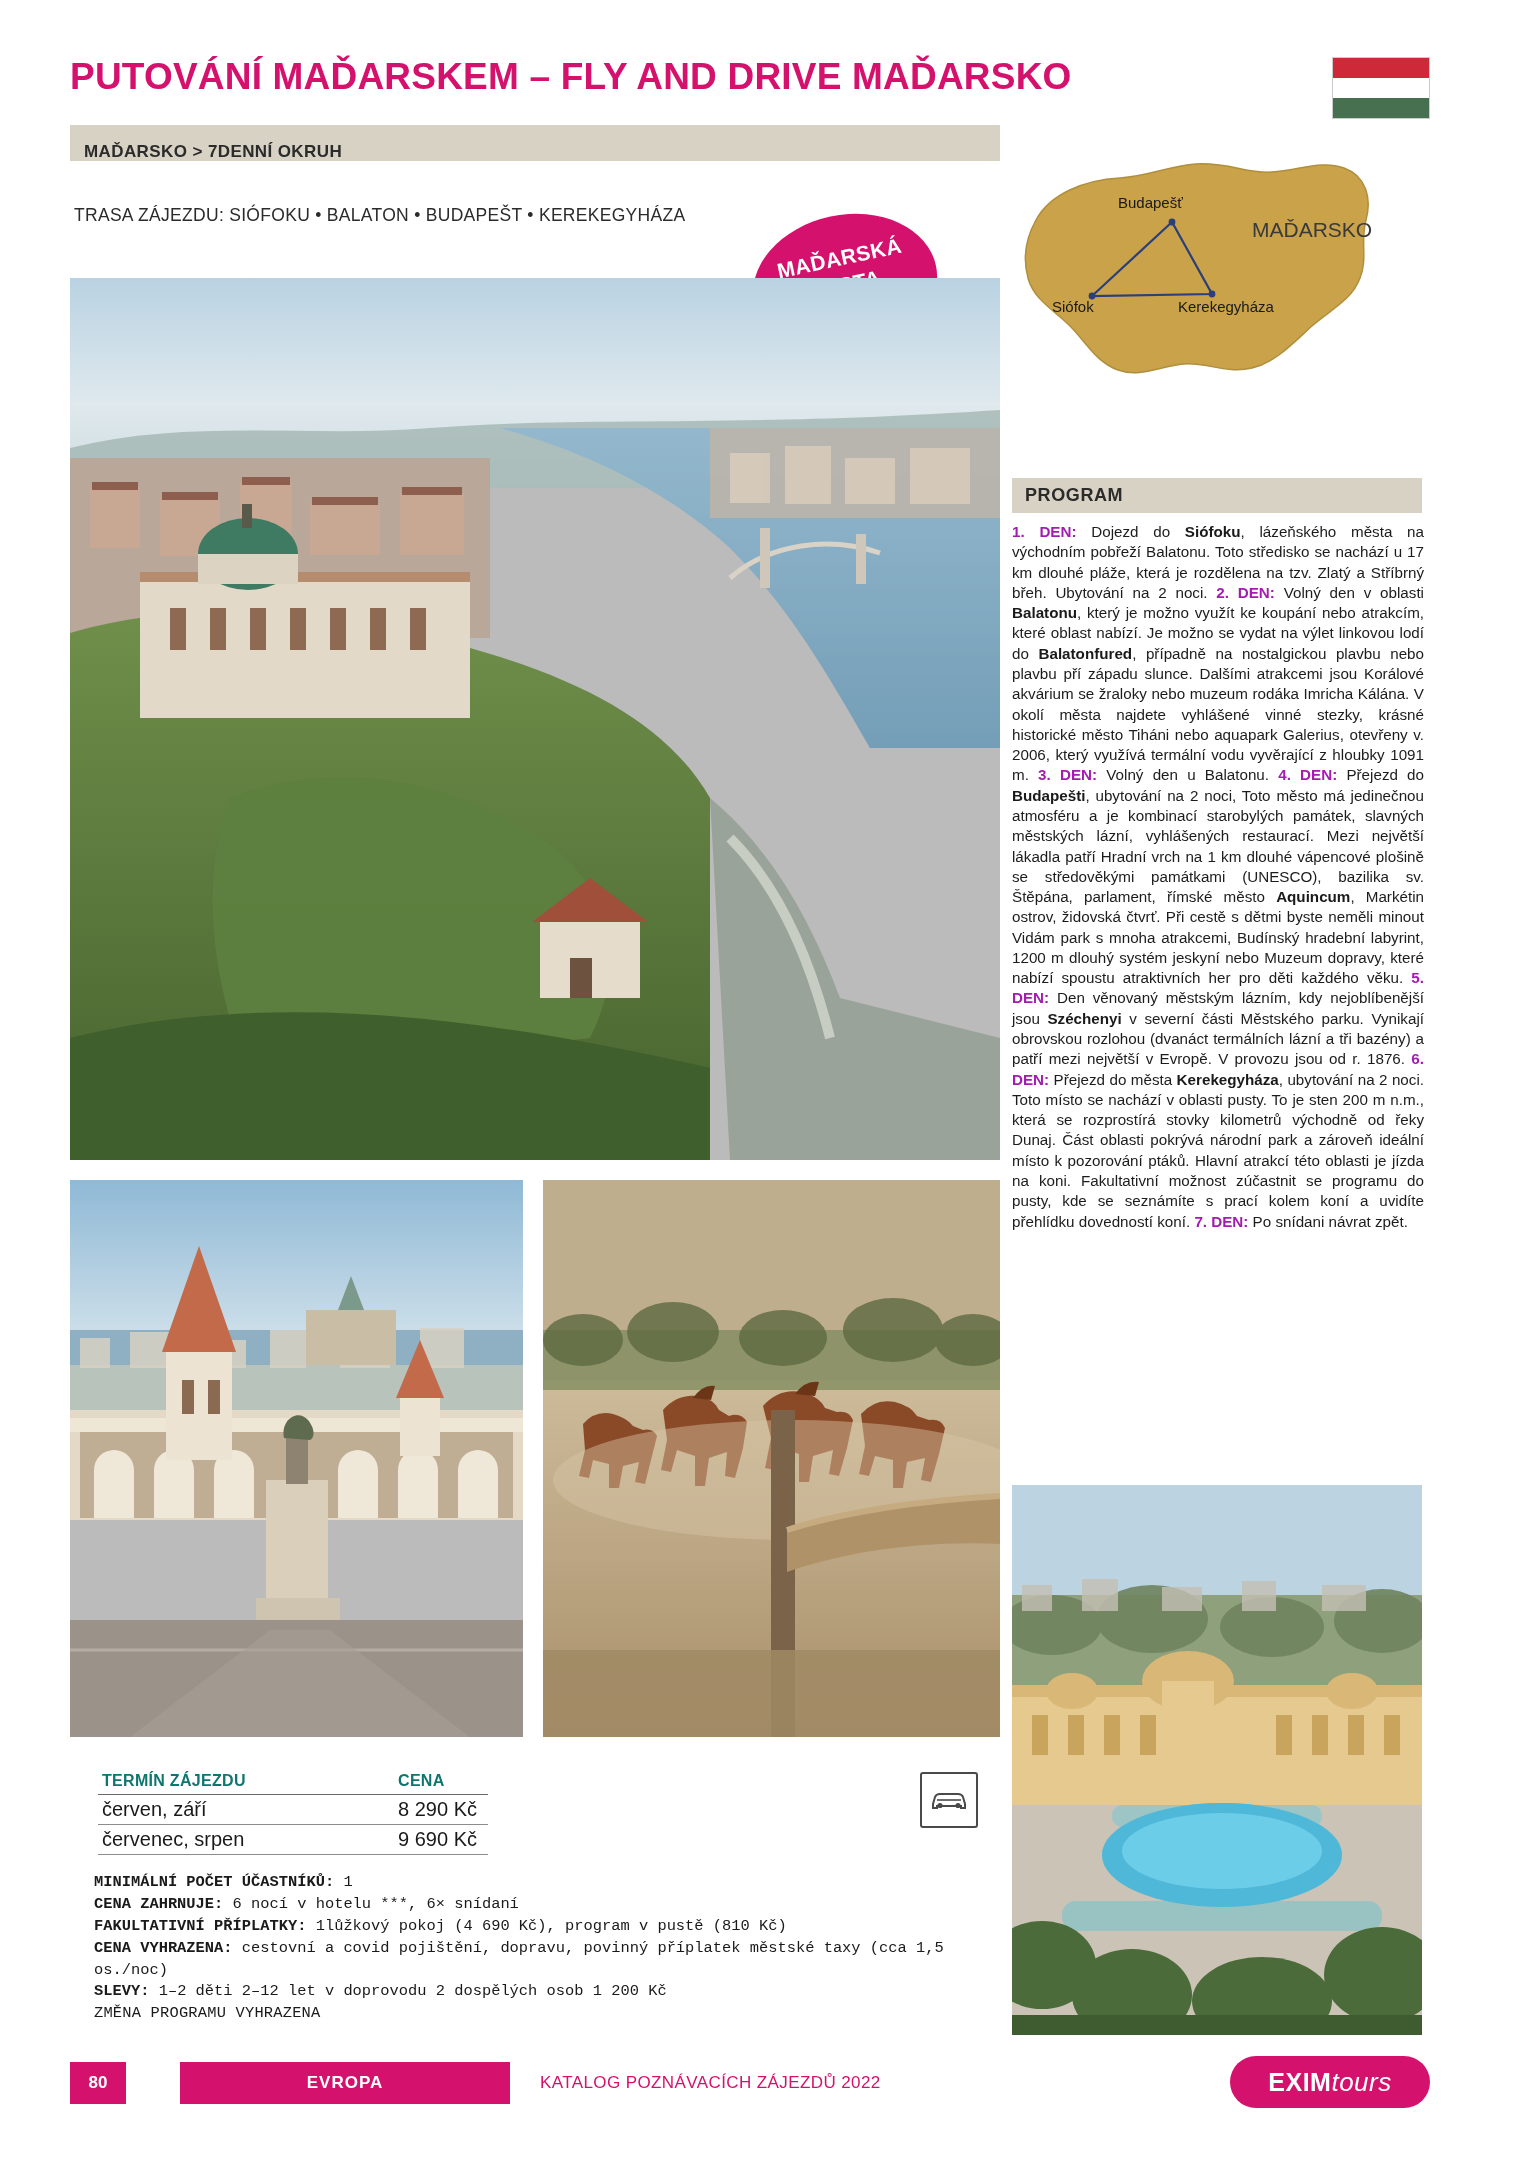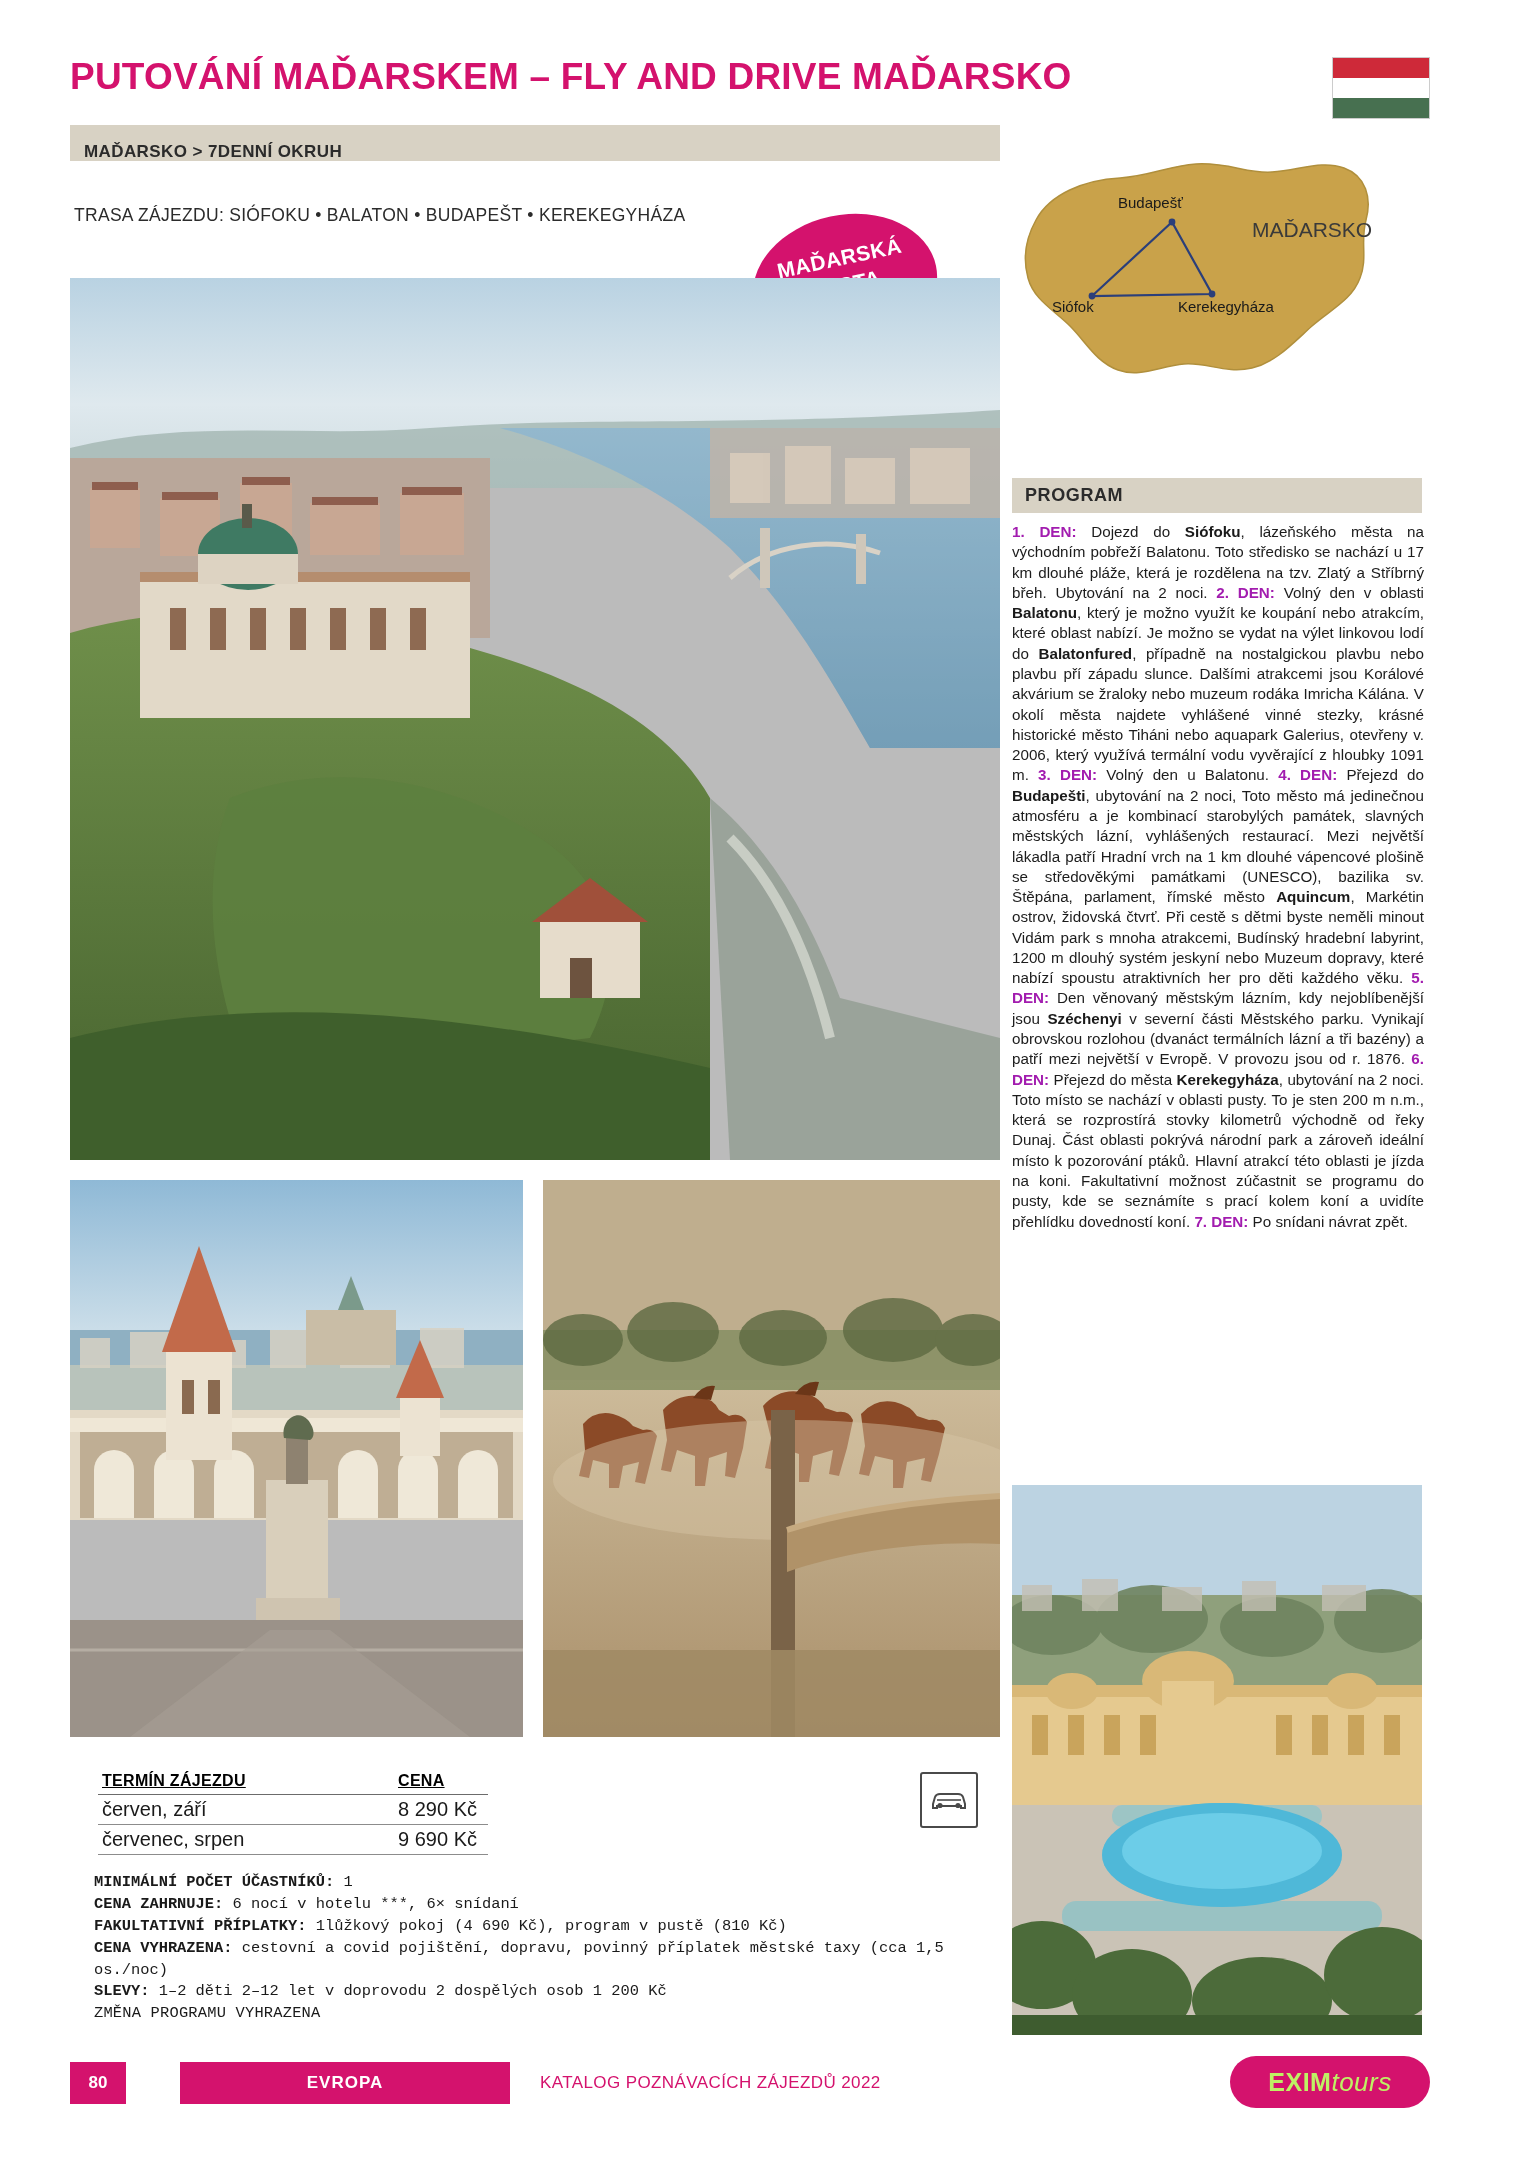--- a/index.html
+++ b/index.html
@@ -154,27 +154,26 @@
   
   .pricewrap {
     position: absolute;
     left: 98px;
     top: 1772px;
     width: 390px;
   }
   .pricewrap table { border-collapse: collapse; width: 390px; }
   .pricewrap th {
     text-align: left;
-    color: #000000;
+    color: #0f766e;
     font-size: 16px;
     font-weight: bold;
     letter-spacing: 0.3px;
     padding: 0 0 4px 4px;
     border-bottom: 1.4px solid #6b6b6b;
-    text-decoration: underline;
   }
   .pricewrap td {
     font-size: 20px;
     padding: 3px 0 3px 4px;
     border-bottom: 1px solid #8c8c8c;
     color: #1a1a1a;
   }
   .pricewrap td.c2, .pricewrap th.c2 { padding-left: 145px; }
 
   .caricon {
@@ -242,21 +241,21 @@
     display: flex; align-items: center; justify-content: flex-start;
   }
   .logo {
     position: absolute;
     right: 68px;
     top: 2056px;
     width: 200px;
     height: 52px;
     background: #d4126d;
     border-radius: 26px;
-    color: #bef264;
+    color: #ffffff;
     display: flex;
     align-items: center;
     justify-content: center;
     font-size: 25px;
     font-weight: bold;
     letter-spacing: 0.5px;
   }
   .logo .it { font-style: italic; font-weight: normal; font-size: 26px; }
 </style>
 </head>

